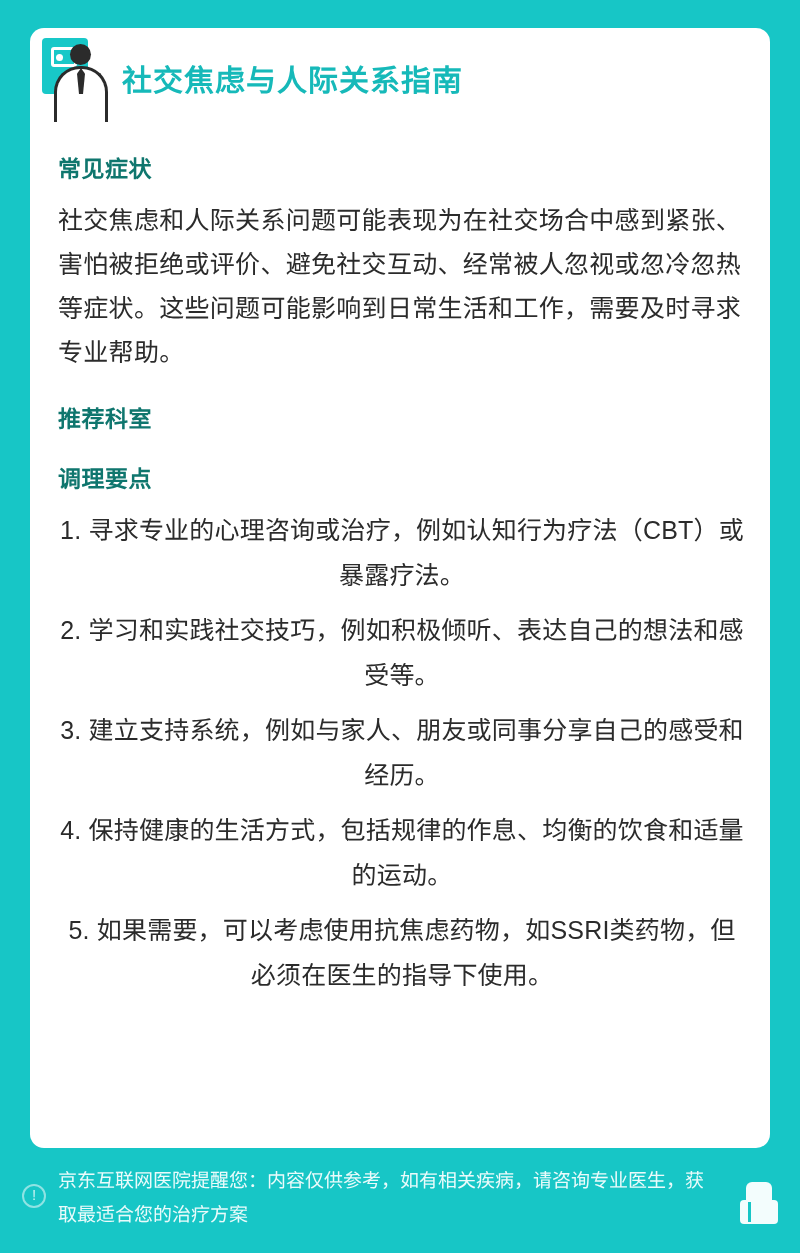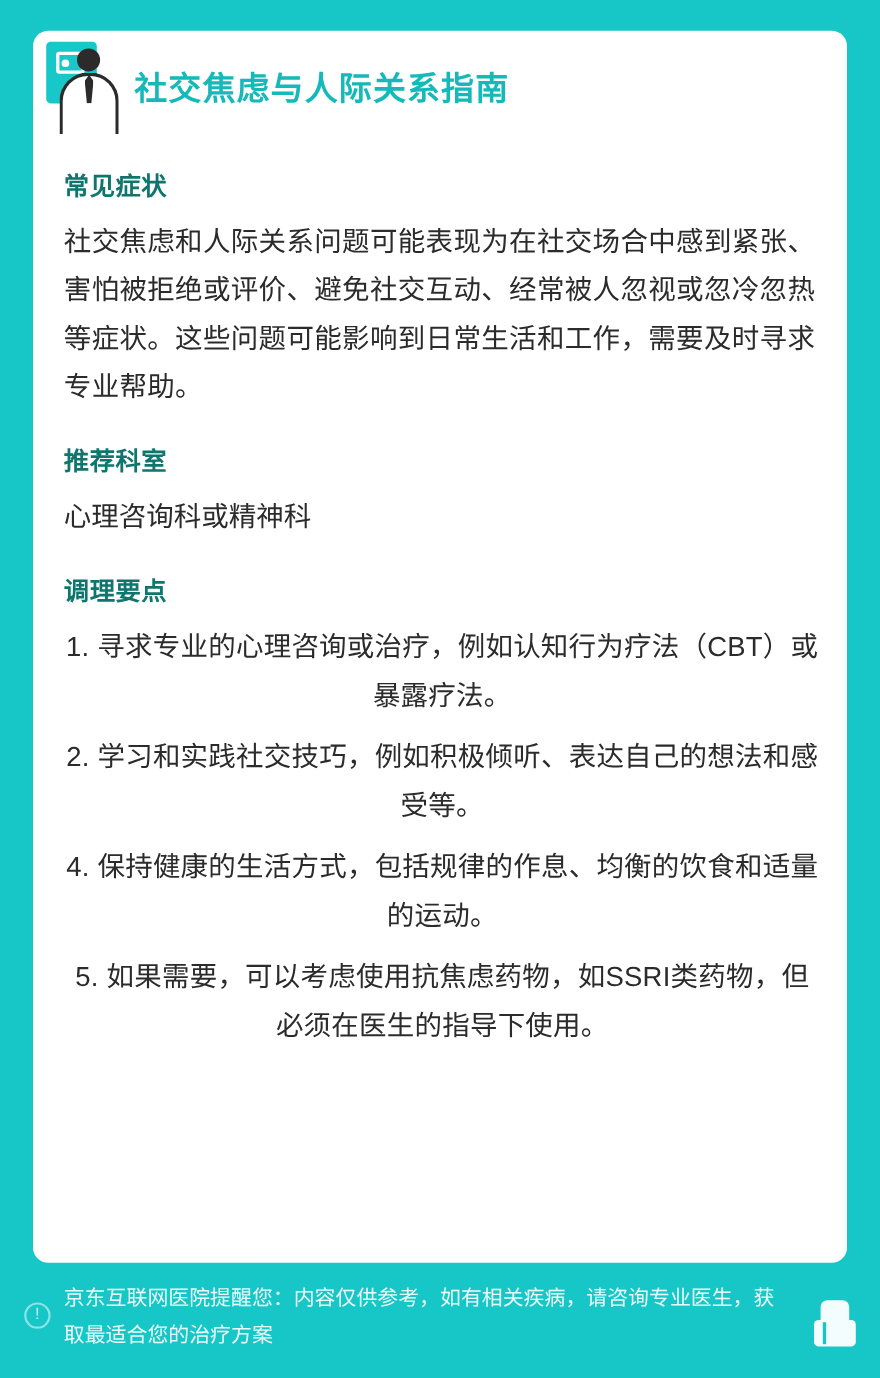--- a/index.html
+++ b/index.html
@@ -236,26 +236,26 @@
     </div>
 
     <div class="title">社交焦虑与人际关系指南</div>
 
     <div class="content">
 
       <h2 class="section first">常见症状</h2>
       <p class="para">社交焦虑和人际关系问题可能表现为在社交场合中感到紧张、害怕被拒绝或评价、避免社交互动、经常被人忽视或忽冷忽热等症状。这些问题可能影响到日常生活和工作，需要及时寻求专业帮助。</p>
 
       <h2 class="section">推荐科室</h2>
-      <p class="plain">心理咨询科或精神科</p>
 
       <h2 class="section">调理要点</h2>
       <ol class="points">
         <li>1. 寻求专业的心理咨询或治疗，例如认知行为疗法（CBT）或暴露疗法。</li>
         <li>2. 学习和实践社交技巧，例如积极倾听、表达自己的想法和感受等。</li>
+        <li>3. 建立支持系统，例如与家人、朋友或同事分享自己的感受和经历。</li>
         <li>4. 保持健康的生活方式，包括规律的作息、均衡的饮食和适量的运动。</li>
         <li>5. 如果需要，可以考虑使用抗焦虑药物，如SSRI类药物，但必须在医生的指导下使用。</li>
       </ol>
 
     </div>
   </div>
 
   <div class="footer">
     <div class="footer-icon">
       <span>!</span>

